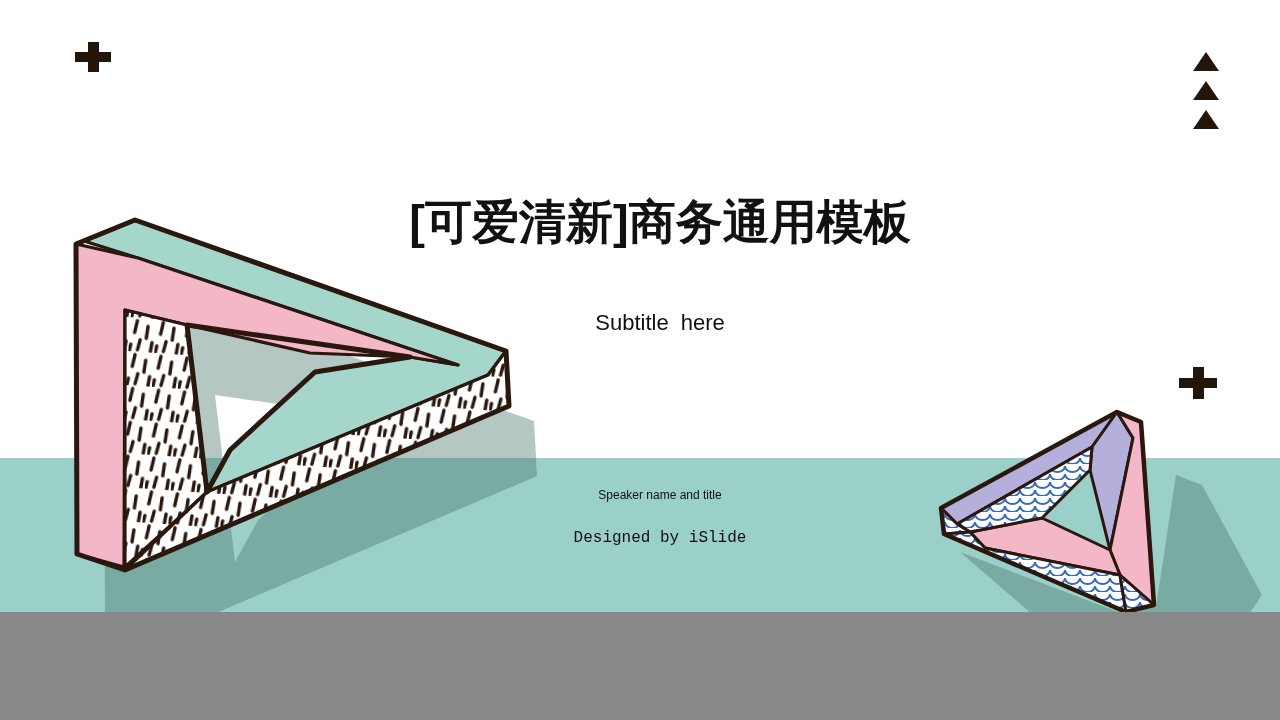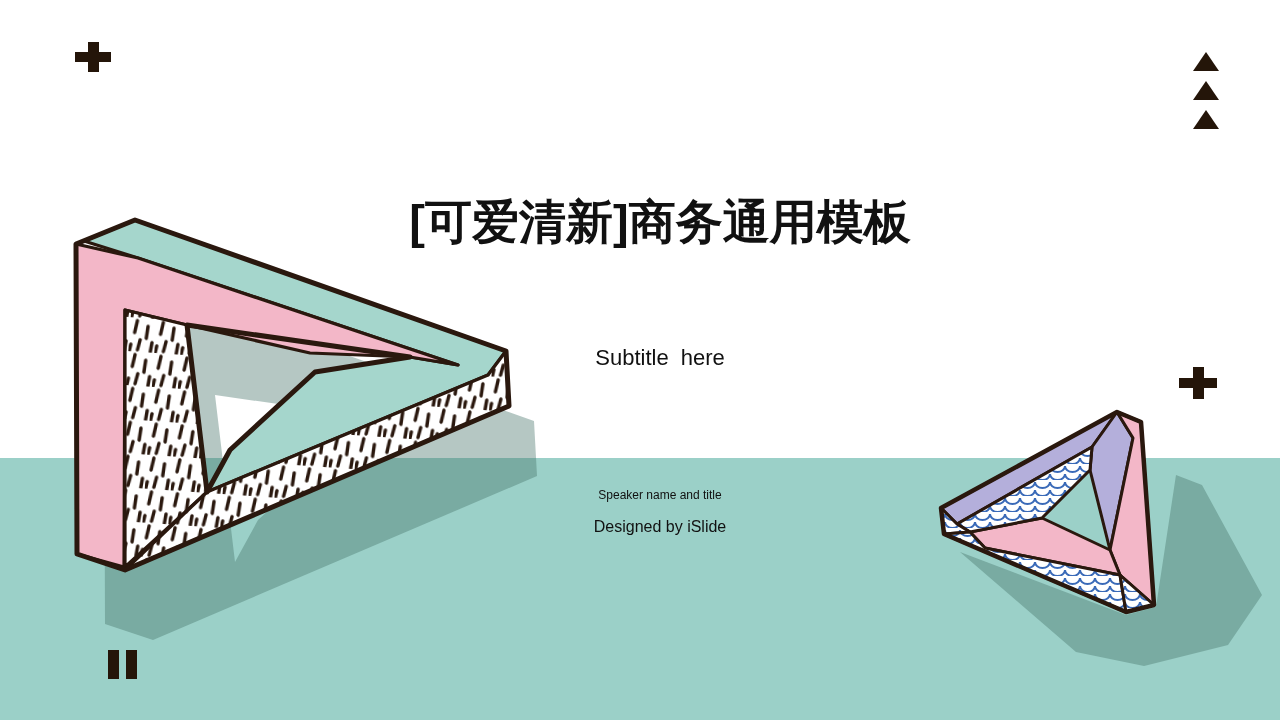--- a/index.html
+++ b/index.html
@@ -1,26 +1,26 @@
 <!DOCTYPE html>
 <html style="--background: #ffffff; --teal_band: #9bd0c8; --triangle_teal: #a5d6cc; --triangle_pink: #f3b7c8; --triangle_purple: #b4afdb; --wave_blue: #3a6ab8; --outline: #2a180e; --decor_dark: #241509; --shadow: rgba(70,114,106,0.40); --text: #111111;"><head>
 <meta charset="utf-8">
 <style>
   html,body{margin:0;padding:0;background:#888;}
   .stage{
-    position:relative;width:1280px;height:720px;overflow:hidden;
+    position:relative;width:1280px;height:612px;overflow:hidden;
     background:var(--background,#fff);
     font-family:"Liberation Sans","DejaVu Sans",sans-serif;
   }
   .teal-band{position:absolute;left:0;top:458px;width:1280px;height:262px;background:var(--teal_band,#9bd0c8);}
   .txt{position:absolute;left:340px;width:640px;text-align:center;color:var(--text,#111);}
   .title{top:196px;font-size:47px;font-weight:900;letter-spacing:0px;line-height:1.1;}
-  .subtitle{top:310px;font-size:22px;font-weight:400;word-spacing:6px;margin-top:35px;}
+  .subtitle{top:310px;font-size:22px;font-weight:400;word-spacing:6px;}
   .speaker{top:488px;font-size:12px;}
-  .credit{top:518px;font-size:16px;}
+  .credit{top:529px;font-size:16px;font-family:Liberation Mono, monospace;}
   .illus{position:absolute;}
   .illus-big{left:60px;top:210px;width:510px;height:445px;}
   .illus-small{left:930px;top:400px;width:340px;height:290px;}
   .decor{position:absolute;}
   .plus-tl{left:75px;top:42px;}
   .plus-r{left:1179px;top:367px;}
   .tri-stack{left:1193px;top:52px;width:26px;}
   .tri{width:0;height:0;border-left:13px solid transparent;border-right:13px solid transparent;
        border-bottom:19px solid var(--decor_dark,#241509);margin-bottom:10px;}
   .bars{left:108px;top:650px;display:flex;gap:7px;}

